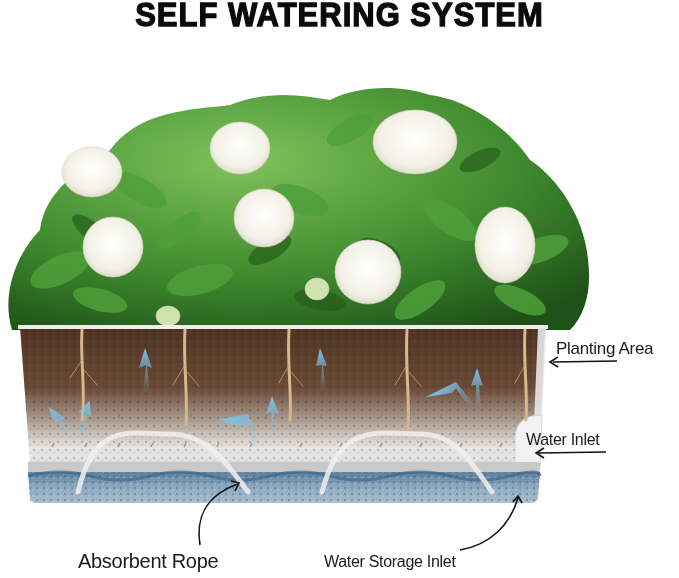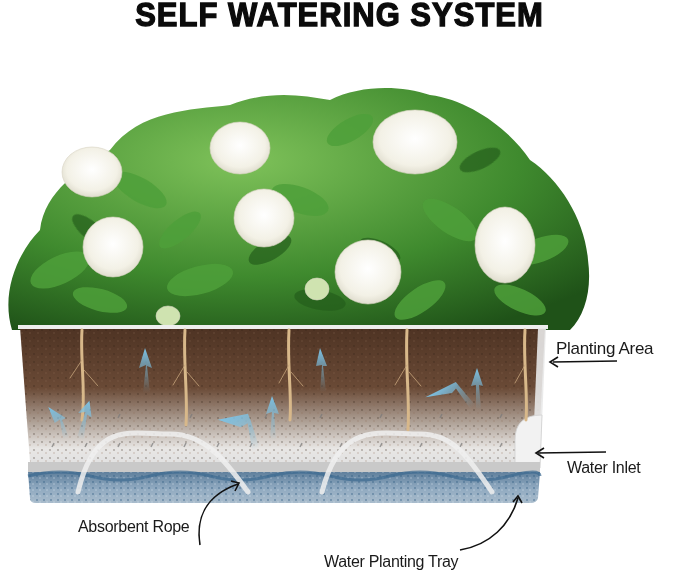--- a/index.html
+++ b/index.html
@@ -8,22 +8,22 @@
       position: absolute; left: 0; top: 0; width: 679px; text-align: center;
       font-family: "Liberation Sans", sans-serif; font-weight: 900; font-size: 31px;
       letter-spacing: 1px; color: #0b0b0b; line-height: 30px; transform: scaleY(1.05);
       -webkit-text-stroke: 1.2px #0b0b0b;
     }
     .label {
       position: absolute; font-family: Liberation Sans, sans-serif; font-weight: 300;
       color: #1a1a1a; white-space: nowrap; letter-spacing: -0.3px;
     }
     .lbl-planting { left: 556px; top: 339px; font-size: 17px; }
-    .lbl-inlet { left: 567px; top: 431px; font-size: 16px; margin-top: 28px; }
-    .lbl-rope { left: 78px; top: 518px; font-size: 16px; }
+    .lbl-inlet { left: 526px; top: 431px; font-size: 16px; }
+    .lbl-rope { left: 78px; top: 550px; font-size: 20px; }
     .lbl-tray { left: 324px; top: 553px; font-size: 16px; }
     svg.scene { position: absolute; left: 0; top: 0; }
   </style>
 </head>
 <body>
 
 <div class="title">SELF WATERING SYSTEM</div>
 
 <svg class="scene" width="679" height="578" viewBox="0 0 679 578">
   <defs>
@@ -192,13 +192,13 @@
     <g>
       <path d="M460,550 C490,545 510,525 518,498"></path>
       <path d="M513,502 L518,496 L522,503"></path>
     </g>
   </g>
 </svg>
 
 <div class="label lbl-planting">Planting Area</div>
 <div class="label lbl-inlet">Water Inlet</div>
 <div class="label lbl-rope">Absorbent Rope</div>
-<div class="label lbl-tray">Water Planting Tray</div>
+<div class="label lbl-tray">Water Storage Inlet</div>
 
 </body></html>

